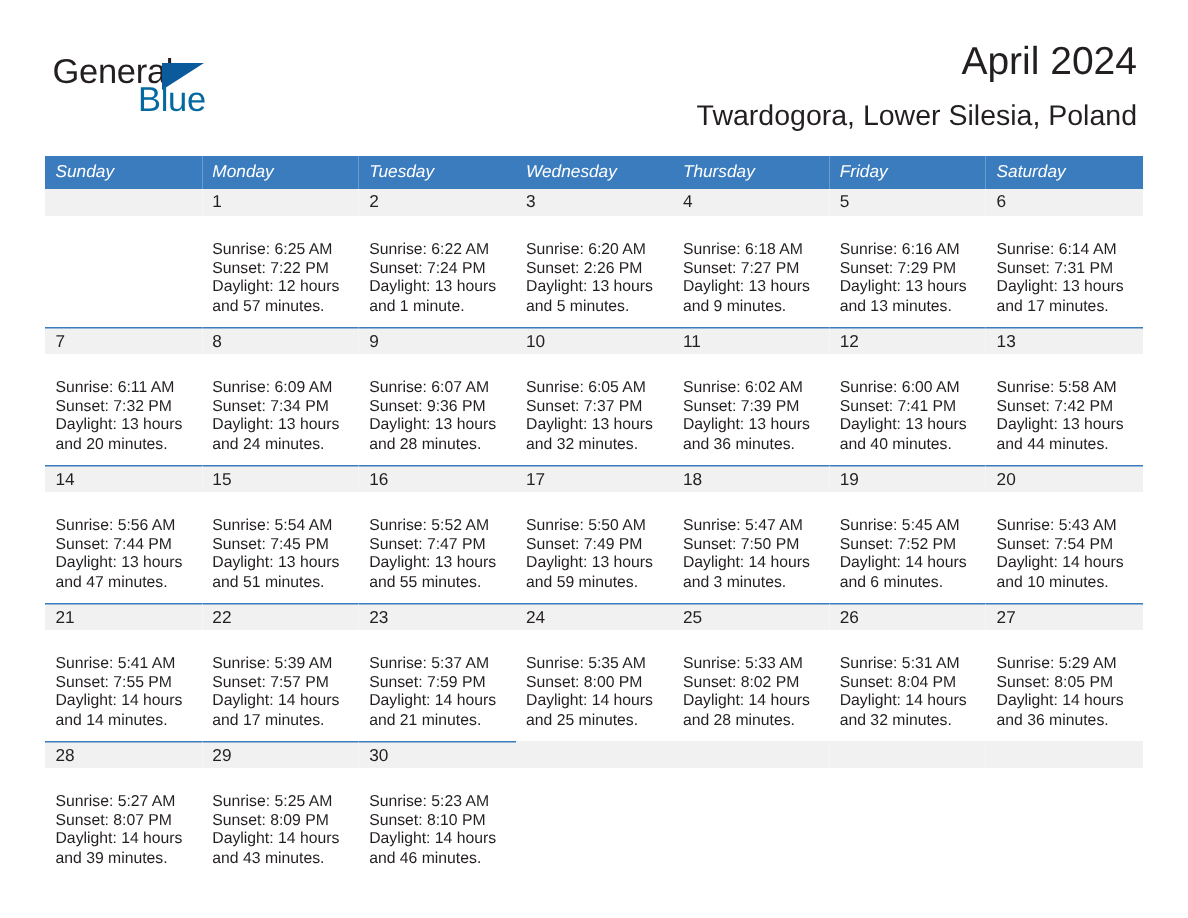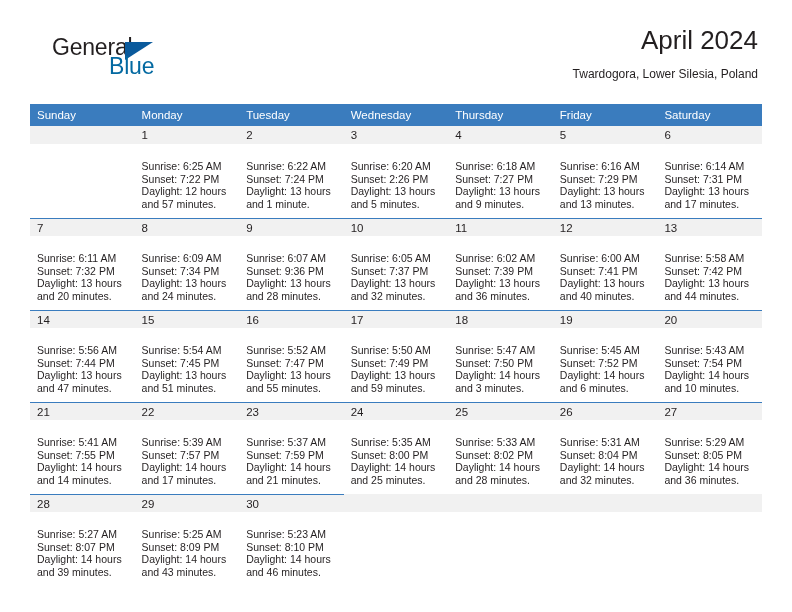--- a/index.html
+++ b/index.html
@@ -19,21 +19,21 @@
   .page {
     position: relative;
     width: 792px;
     height: 612px;
     padding: 0;
   }
 
   
   .top-bar {
     position: absolute;
-    left: 18px; right: 0;
+    left: 1px; right: 0;
     top: 26px;
     height: 70px;
     padding: 0 34px;
   }
 
   .logo {
     position: absolute;
     left: 34px;
     top: 8px;
     width: 150px;
@@ -76,21 +76,21 @@
   }
   .cal-title {
     font-size: 26px;
     color: #231f20;
     line-height: 1.15;
     white-space: nowrap;
     font-weight: normal;
     margin: 0;
   }
   .cal-subtitle {
-    font-size: 12px;
+    font-size: 19px;
     color: #231f20;
     margin-top: 11px;
     white-space: nowrap;
     text-align: center;
   }
 
   
   .calendar {
     position: absolute;
     left: 30px;
@@ -101,20 +101,21 @@
   }
   .calendar th {
     background: #3a7cbe;
     color: #ffffff;
     font-size: 11.5px;
     font-weight: normal;
     text-align: left;
     padding: 5px 0 5px 7px;
     height: 21px;
     border: none;
+    font-style: italic;
   }
   .calendar td {
     vertical-align: top;
     padding: 0;
     border: none;
     width: 104.5px;
     height: 92px;
   }
 
   .daycell {

